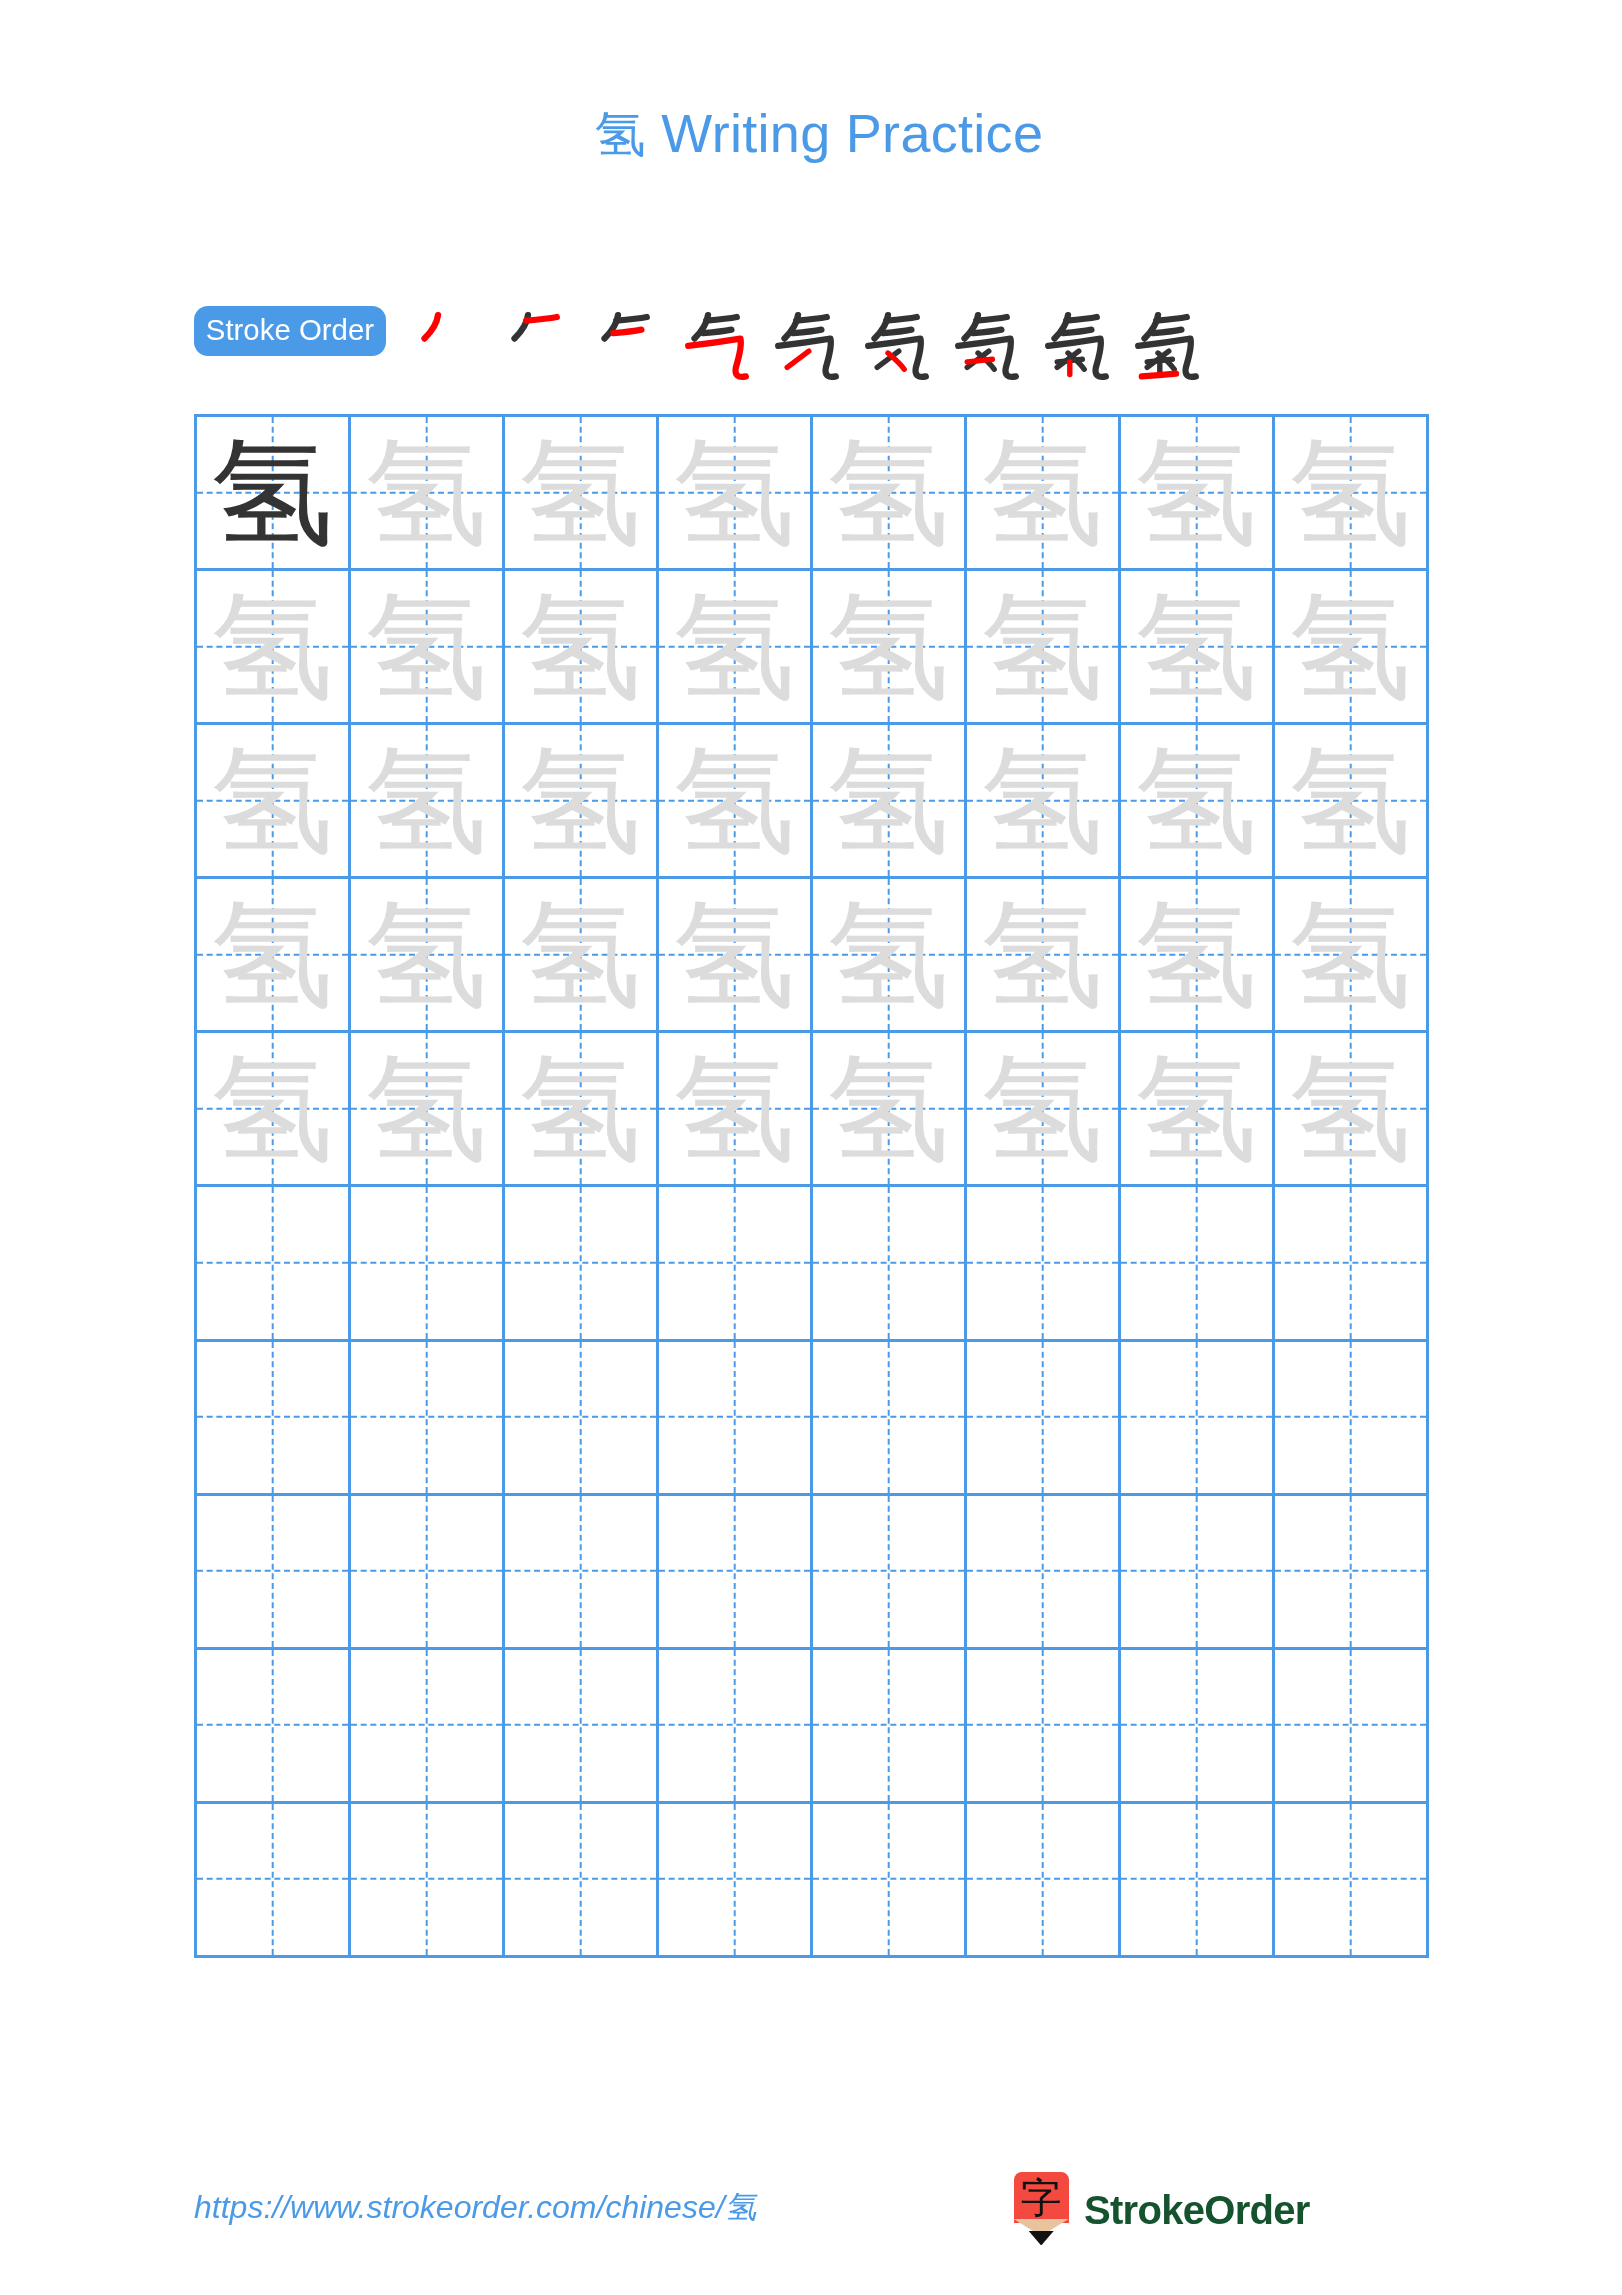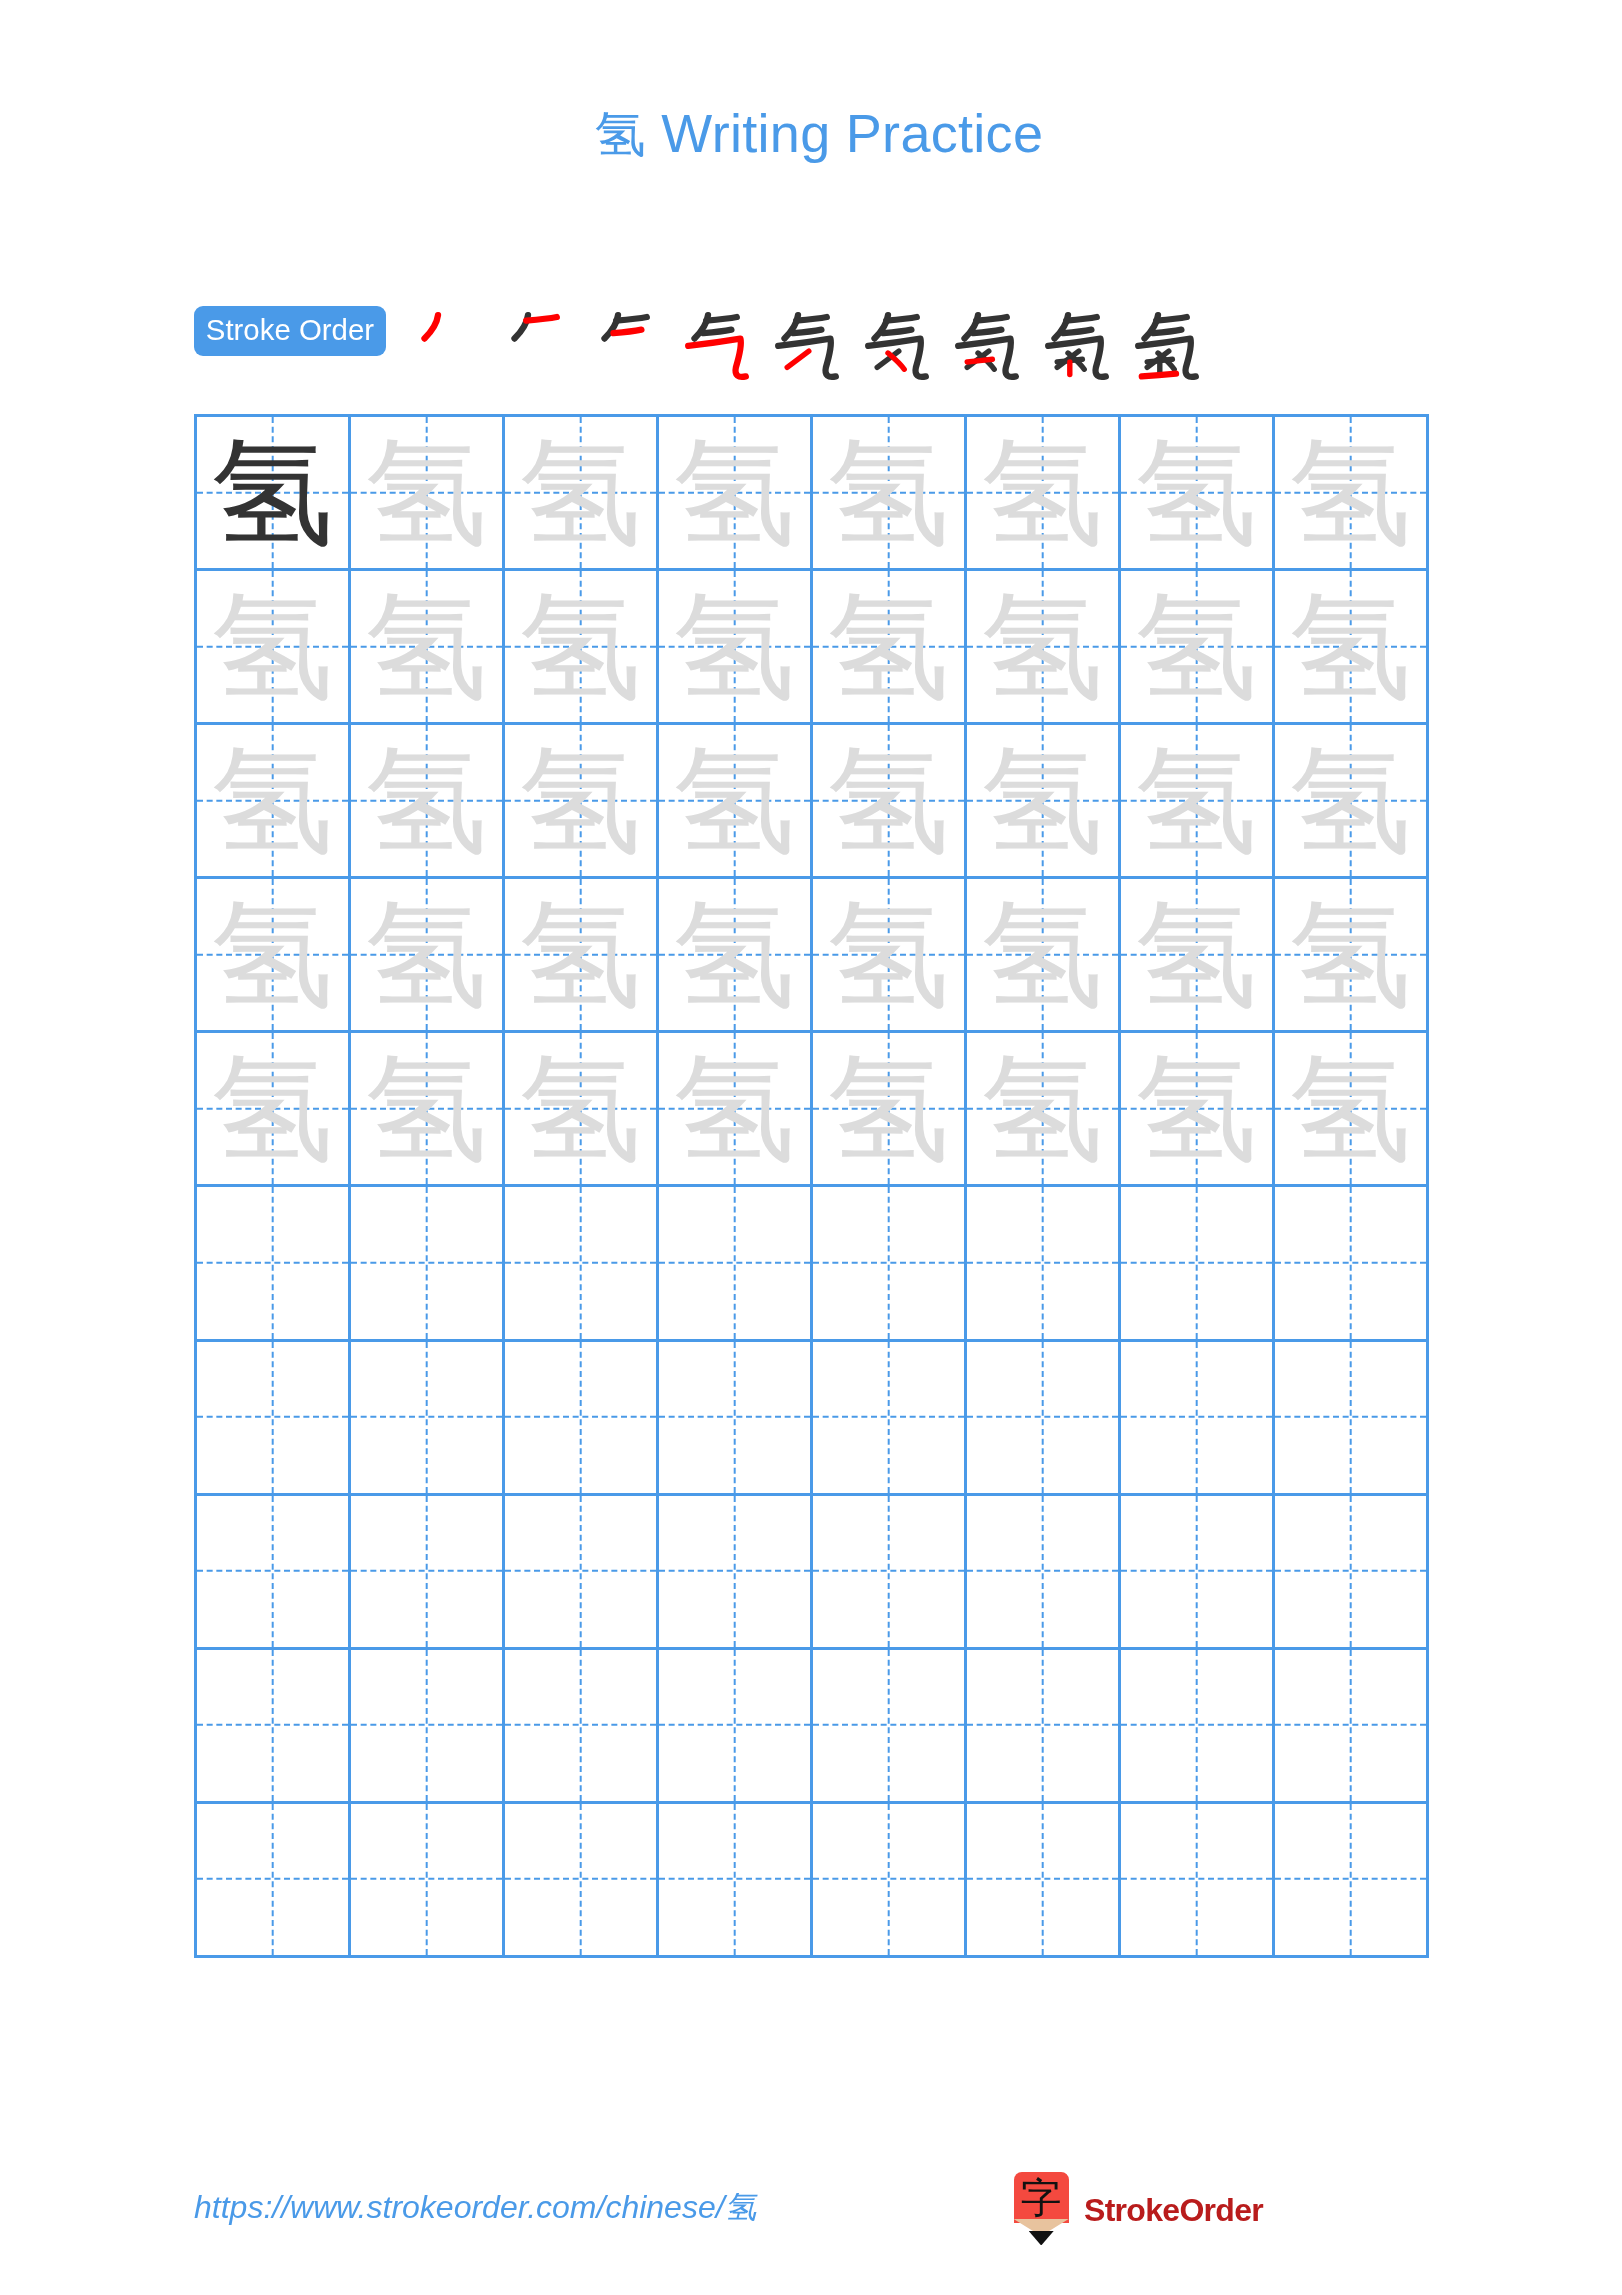--- a/index.html
+++ b/index.html
@@ -41,21 +41,21 @@
     height: 72px;
     display: flex;
     align-items: flex-start;
   }
   #stroke-order-badge {
     background: #4A9AE8;
     color: #ffffff;
     font-size: 29.4px;
     line-height: 1;
     padding: 9.2px 11.8px 11px 11.8px;
-    border-radius: 9px;
+    border-radius: 14px;
     white-space: nowrap;
     margin-top: 1.3px;
   }
   #stroke-steps {
     display: flex;
     align-items: flex-start;
     margin-left: 15.7px;
   }
   .stroke-step {
     width: 90px;
@@ -193,23 +193,23 @@
   #brand-logo .pencil-tip {
     position: absolute;
     left: 17.7px;
     top: 59px;
     width: 25px;
     height: 14.4px;
     background: #111111;
     clip-path: polygon(0 0, 100% 0, 50% 100%);
   }
   #brand-name {
-    font-size: 32px;
+    font-size: 40px;
     font-weight: bold;
-    color: #b91c1c;
+    color: #14532d;
     margin-left: 13px;
     white-space: nowrap;
     letter-spacing: -0.7px;
     text-align: right;
   }
 </style>
 </head>
 <body>
 
 <div id="page-title">

